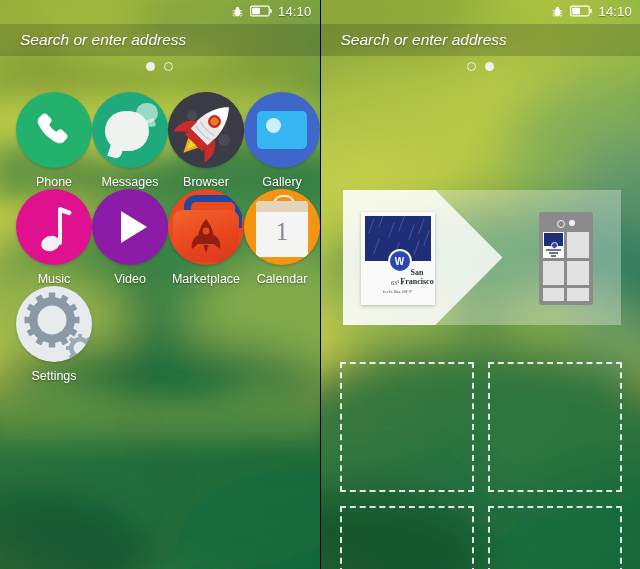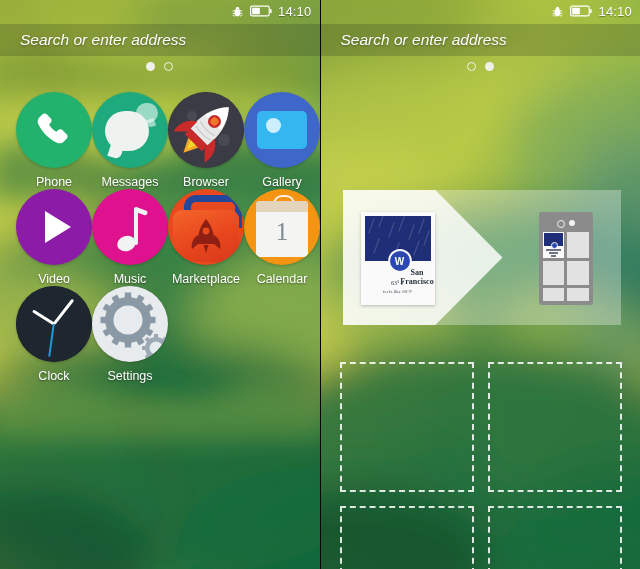--- a/index.html
+++ b/index.html
@@ -270,33 +270,33 @@
         <div class="badge" style="background:#3f67c9">
           <span class="gal-cut1"></span>
             <span class="gal-cut2"></span>
           <span class="gal-photo"></span>
             <span class="gal-dot"></span>
         </div>
         <div class="applabel">Gallery</div>
       </div>
 
       <div class="app">
-        <div class="badge" style="background:#8c1ba8">
-          <span class="play-tri"></span>
-        </div>
-        <div class="applabel">Video</div>
-      </div>
-
-      <div class="app">
         <div class="badge" style="background:#e0118f">
           <span class="mus-stem"></span>
             <span class="mus-flag"></span>
             <span class="mus-head"></span>
         </div>
         <div class="applabel">Music</div>
+      </div>
+
+      <div class="app">
+        <div class="badge" style="background:#8c1ba8">
+          <span class="play-tri"></span>
+        </div>
+        <div class="applabel">Video</div>
       </div>
 
       <div class="app">
         <div class="badge" style="background:#e8491f">
           <span class="mk-handle"></span>
           <span class="mk-bag"></span>
           <svg width="34" height="40" viewBox="0 0 34 40" style="position:absolute;top:28px;left:21px">
             <path d="M17 2 C23 9 25 17 25 23 L9 23 C9 17 11 9 17 2 Z" fill="#8e1f12"></path>
             <path d="M9 18 C3 22 2 28 3 32 L9 27 Z" fill="#8e1f12"></path>
             <path d="M25 18 C31 22 32 28 31 32 L25 27 Z" fill="#8e1f12"></path>
@@ -312,29 +312,20 @@
         <div class="badge" style="background:#f59412">
           <span class="cal-ring"></span>
           <span class="cal-page">
             <span class="cal-band"></span>
             <span class="cal-num">1</span>
           </span>
         </div>
         <div class="applabel">Calendar</div>
       </div>
 
-      <div class="app">
-        <div class="badge" style="background:#1e2630">
-          <span class="clk-face"></span>
-          <span class="clk-h" style="width:3px;height:25px;transform:translateX(-50%) rotate(-58deg)"></span>
-          <span class="clk-h" style="width:3px;height:31px;transform:translateX(-50%) rotate(38deg)"></span>
-          <span class="clk-sec" style="transform:translateX(-50%) rotate(188deg)"></span>
-        </div>
-        <div class="applabel">Clock</div>
-      </div>
 
       <div class="app">
         <div class="badge" style="background:#e7ebee">
           <svg width="76" height="76" viewBox="0 0 76 76" style="position:absolute;inset:0">
             <g fill="#8b99a6">
               <g transform="translate(36,34)">
                 <circle r="23"></circle>
                 <g>
                   <rect x="-3.2" y="-27.5" width="6.4" height="8"></rect>
                   <rect x="-3.2" y="-27.5" width="6.4" height="8" transform="rotate(30)"></rect>

